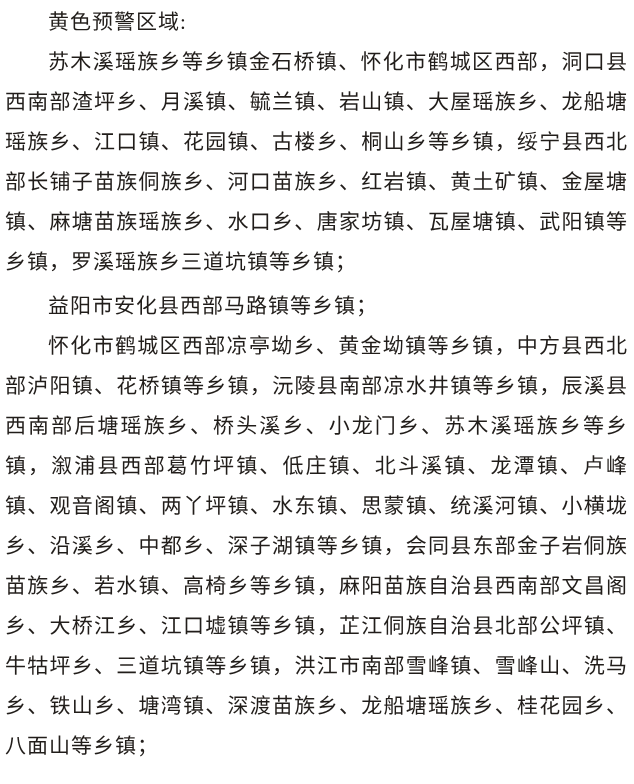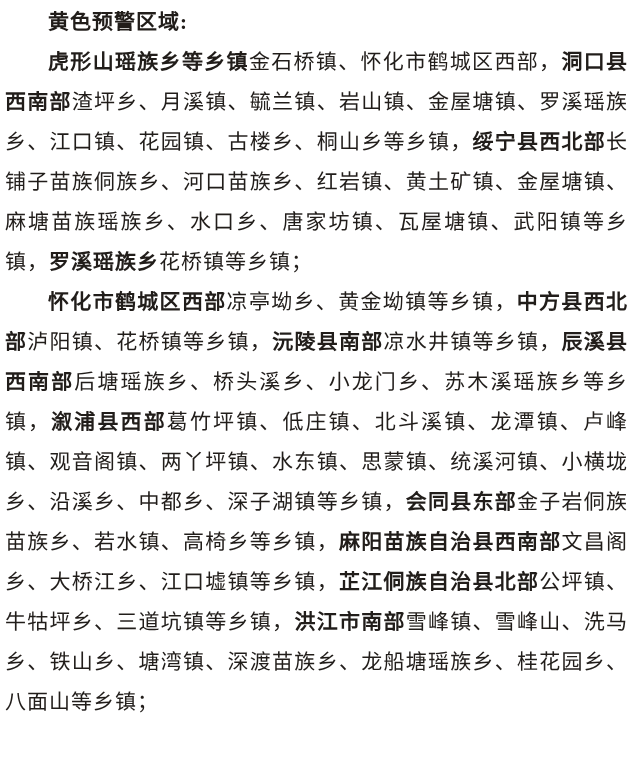--- a/index.html
+++ b/index.html
@@ -20,32 +20,33 @@
   .para {
     margin: 0;
     font-size: 21px;
     line-height: 40px;
     text-align: justify;
     text-indent: 43px;
     letter-spacing: 1px;
     word-break: break-all;
   }
   .para b {
-    font-weight: bold;
+    font-weight: normal;
   }
   .para.gap-small { margin-top: 4px; }
   .para.gap-large { margin-top: 16px; }
 </style>
 </head>
 <body>
 
 <div class="page">
 
   <p class="para"><b>黄色预警区域:</b></p>
 
-  <p class="para"><b>虎形山瑶族乡等乡镇</b><span>金石桥镇、怀化市鹤城区西部，</span><b>洞口县西南部</b><span>渣坪乡、月溪镇、毓兰镇、岩山镇、金屋塘镇、罗溪瑶族乡、江口镇、花园镇、古楼乡、桐山乡等乡镇，</span><b>绥宁县西北部</b><span>长铺子苗族侗族乡、河口苗族乡、红岩镇、黄土矿镇、金屋塘镇、麻塘苗族瑶族乡、水口乡、唐家坊镇、瓦屋塘镇、武阳镇等乡镇，</span><b>罗溪瑶族乡</b><span>花桥镇等乡镇；</span></p>
+  <p class="para"><b>苏木溪瑶族乡等乡镇</b><span>金石桥镇、怀化市鹤城区西部，</span><b>洞口县西南部</b><span>渣坪乡、月溪镇、毓兰镇、岩山镇、大屋瑶族乡、龙船塘瑶族乡、江口镇、花园镇、古楼乡、桐山乡等乡镇，</span><b>绥宁县西北部</b><span>长铺子苗族侗族乡、河口苗族乡、红岩镇、黄土矿镇、金屋塘镇、麻塘苗族瑶族乡、水口乡、唐家坊镇、瓦屋塘镇、武阳镇等乡镇，</span><b>罗溪瑶族乡</b><span>三道坑镇等乡镇；</span></p>
 
+  <p class="para gap-small"><b>益阳市安化县西部</b><span>马路镇等乡镇；</span></p>
 
   <p class="para"><b>怀化市鹤城区西部</b><span>凉亭坳乡、黄金坳镇等乡镇，</span><b>中方县西北部</b><span>泸阳镇、花桥镇等乡镇，</span><b>沅陵县南部</b><span>凉水井镇等乡镇，</span><b>辰溪县西南部</b><span>后塘瑶族乡、桥头溪乡、小龙门乡、苏木溪瑶族乡等乡镇，</span><b>溆浦县西部</b><span>葛竹坪镇、低庄镇、北斗溪镇、龙潭镇、卢峰镇、观音阁镇、两丫坪镇、水东镇、思蒙镇、统溪河镇、小横垅乡、沿溪乡、中都乡、深子湖镇等乡镇，</span><b>会同县东部</b><span>金子岩侗族苗族乡、若水镇、高椅乡等乡镇，</span><b>麻阳苗族自治县西南部</b><span>文昌阁乡、大桥江乡、江口墟镇等乡镇，</span><b>芷江侗族自治县北部</b><span>公坪镇、牛牯坪乡、三道坑镇等乡镇，</span><b>洪江市南部</b><span>雪峰镇、雪峰山、洗马乡、铁山乡、塘湾镇、深渡苗族乡、龙船塘瑶族乡、桂花园乡、八面山等乡镇；</span></p>
 
   <p class="para gap-large"></p>
 
 </div>
 
 </body></html>

